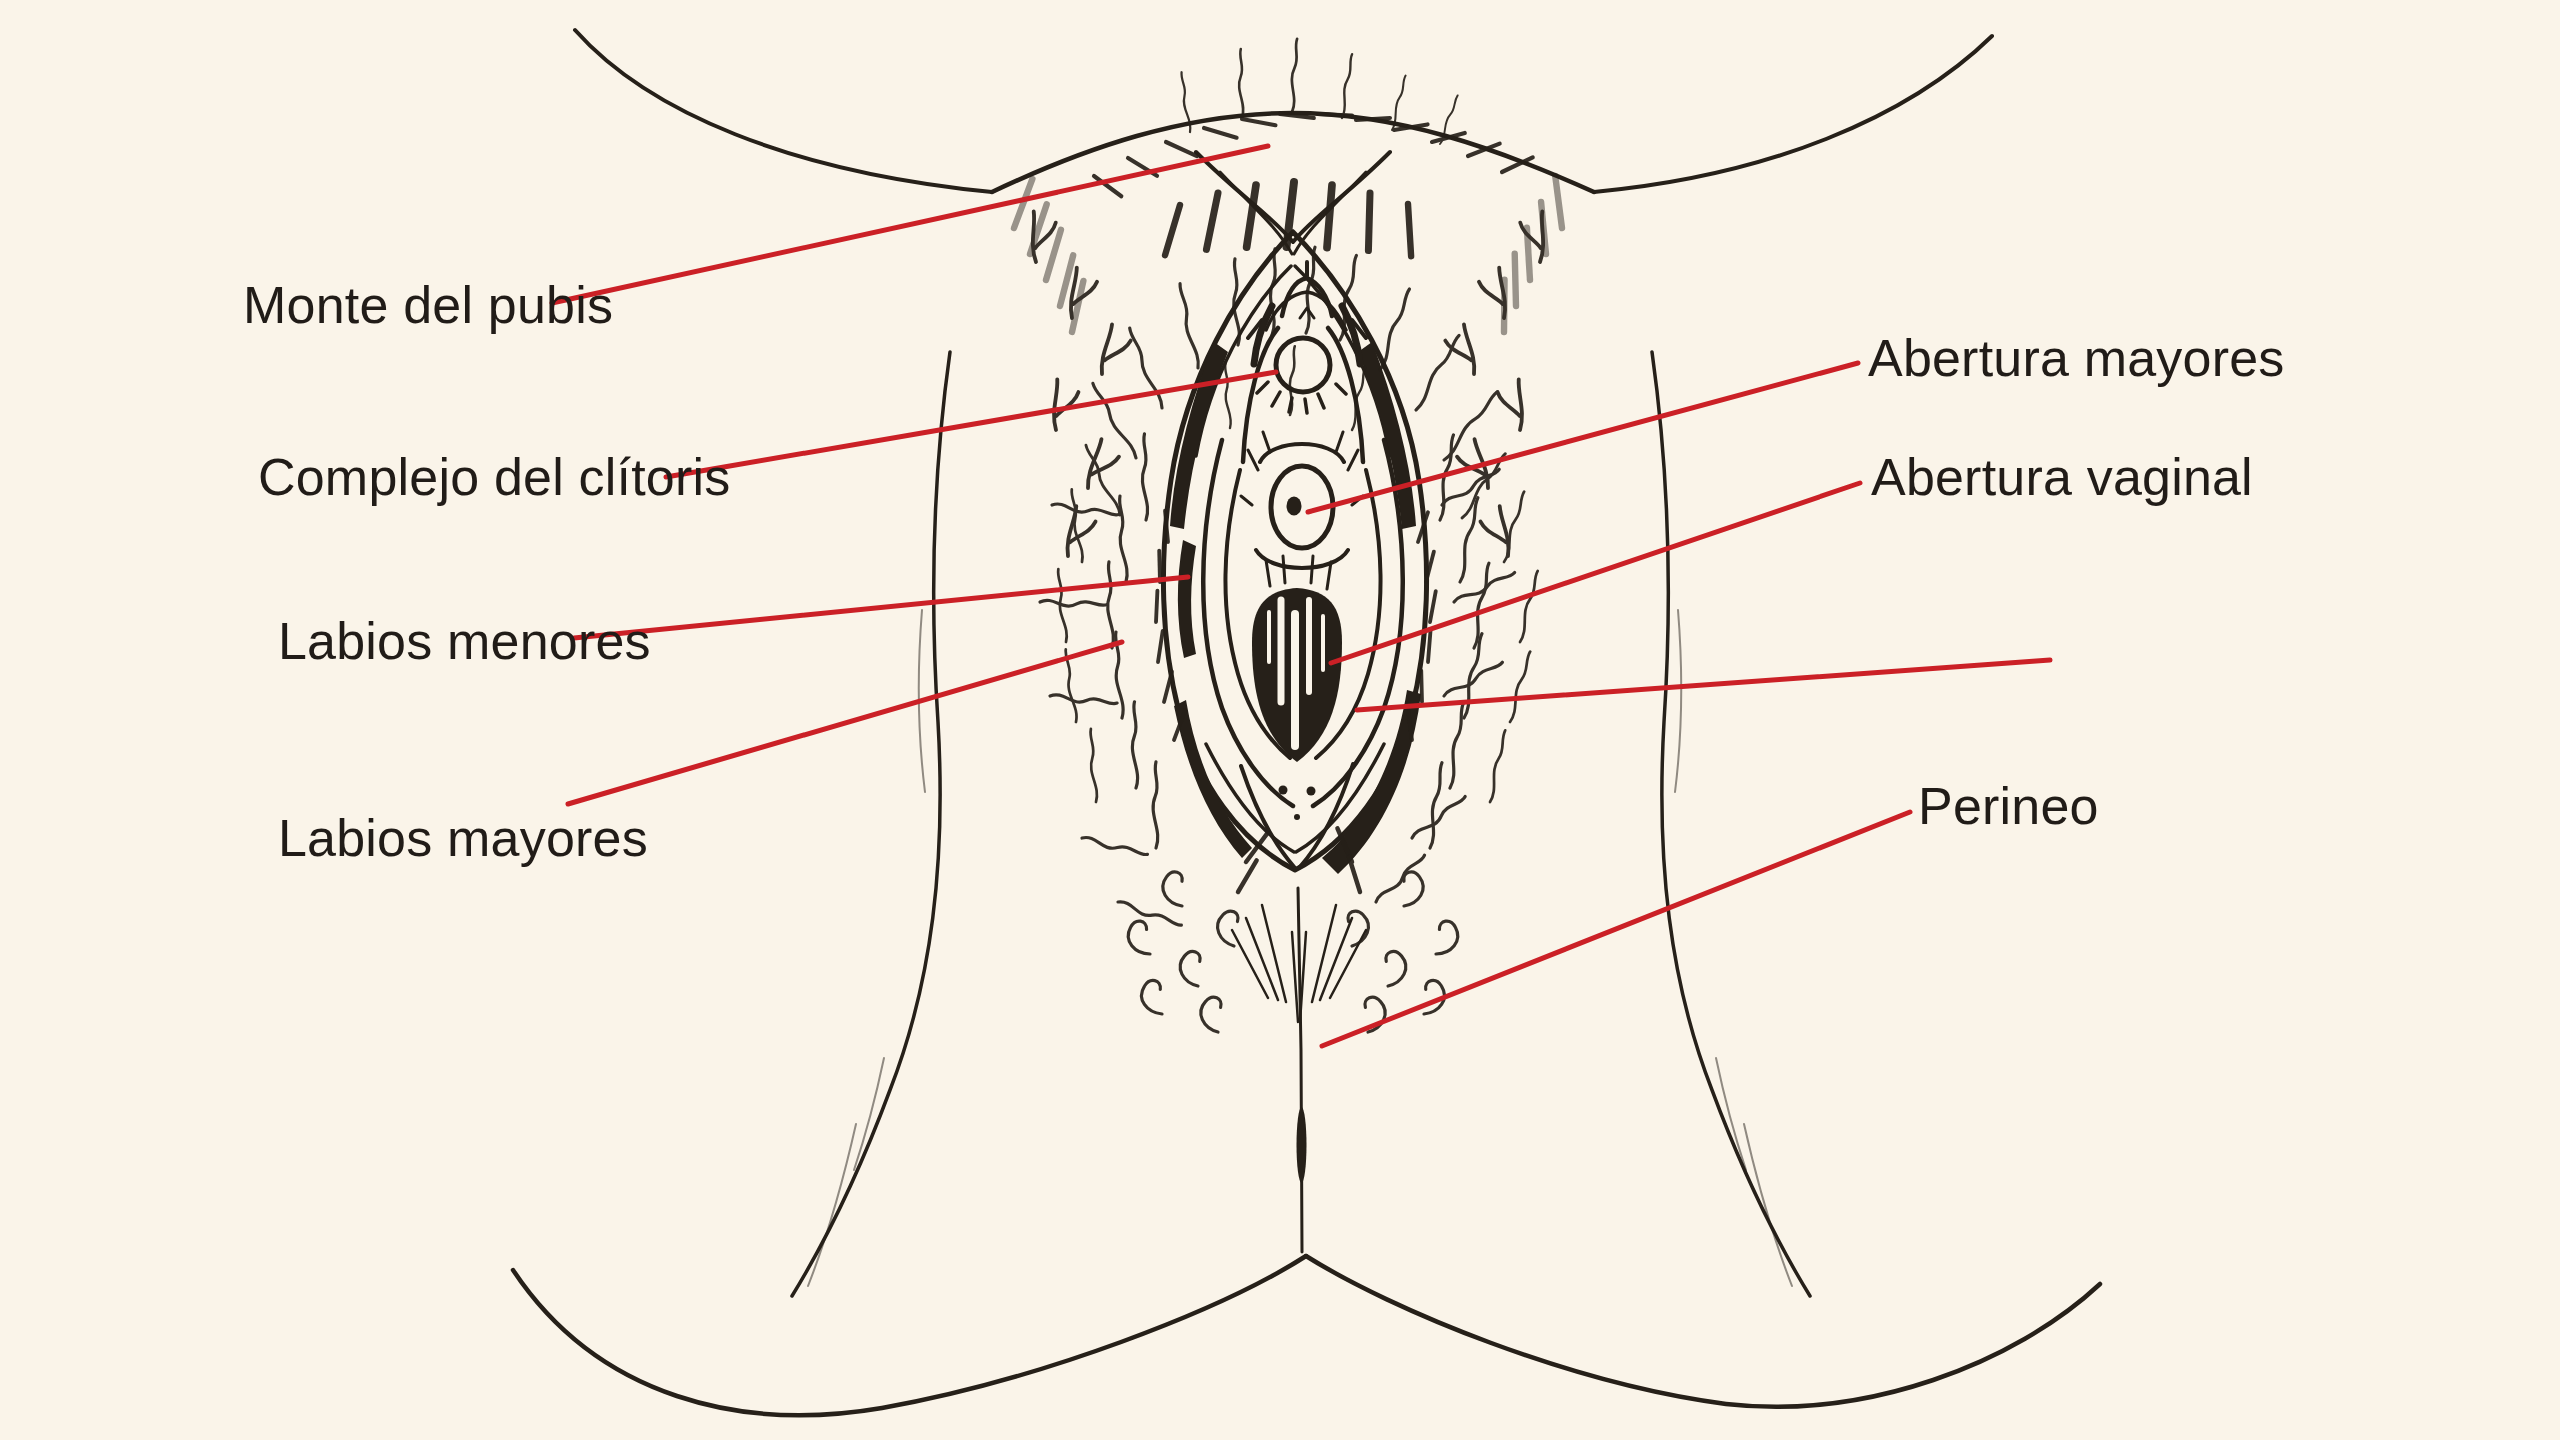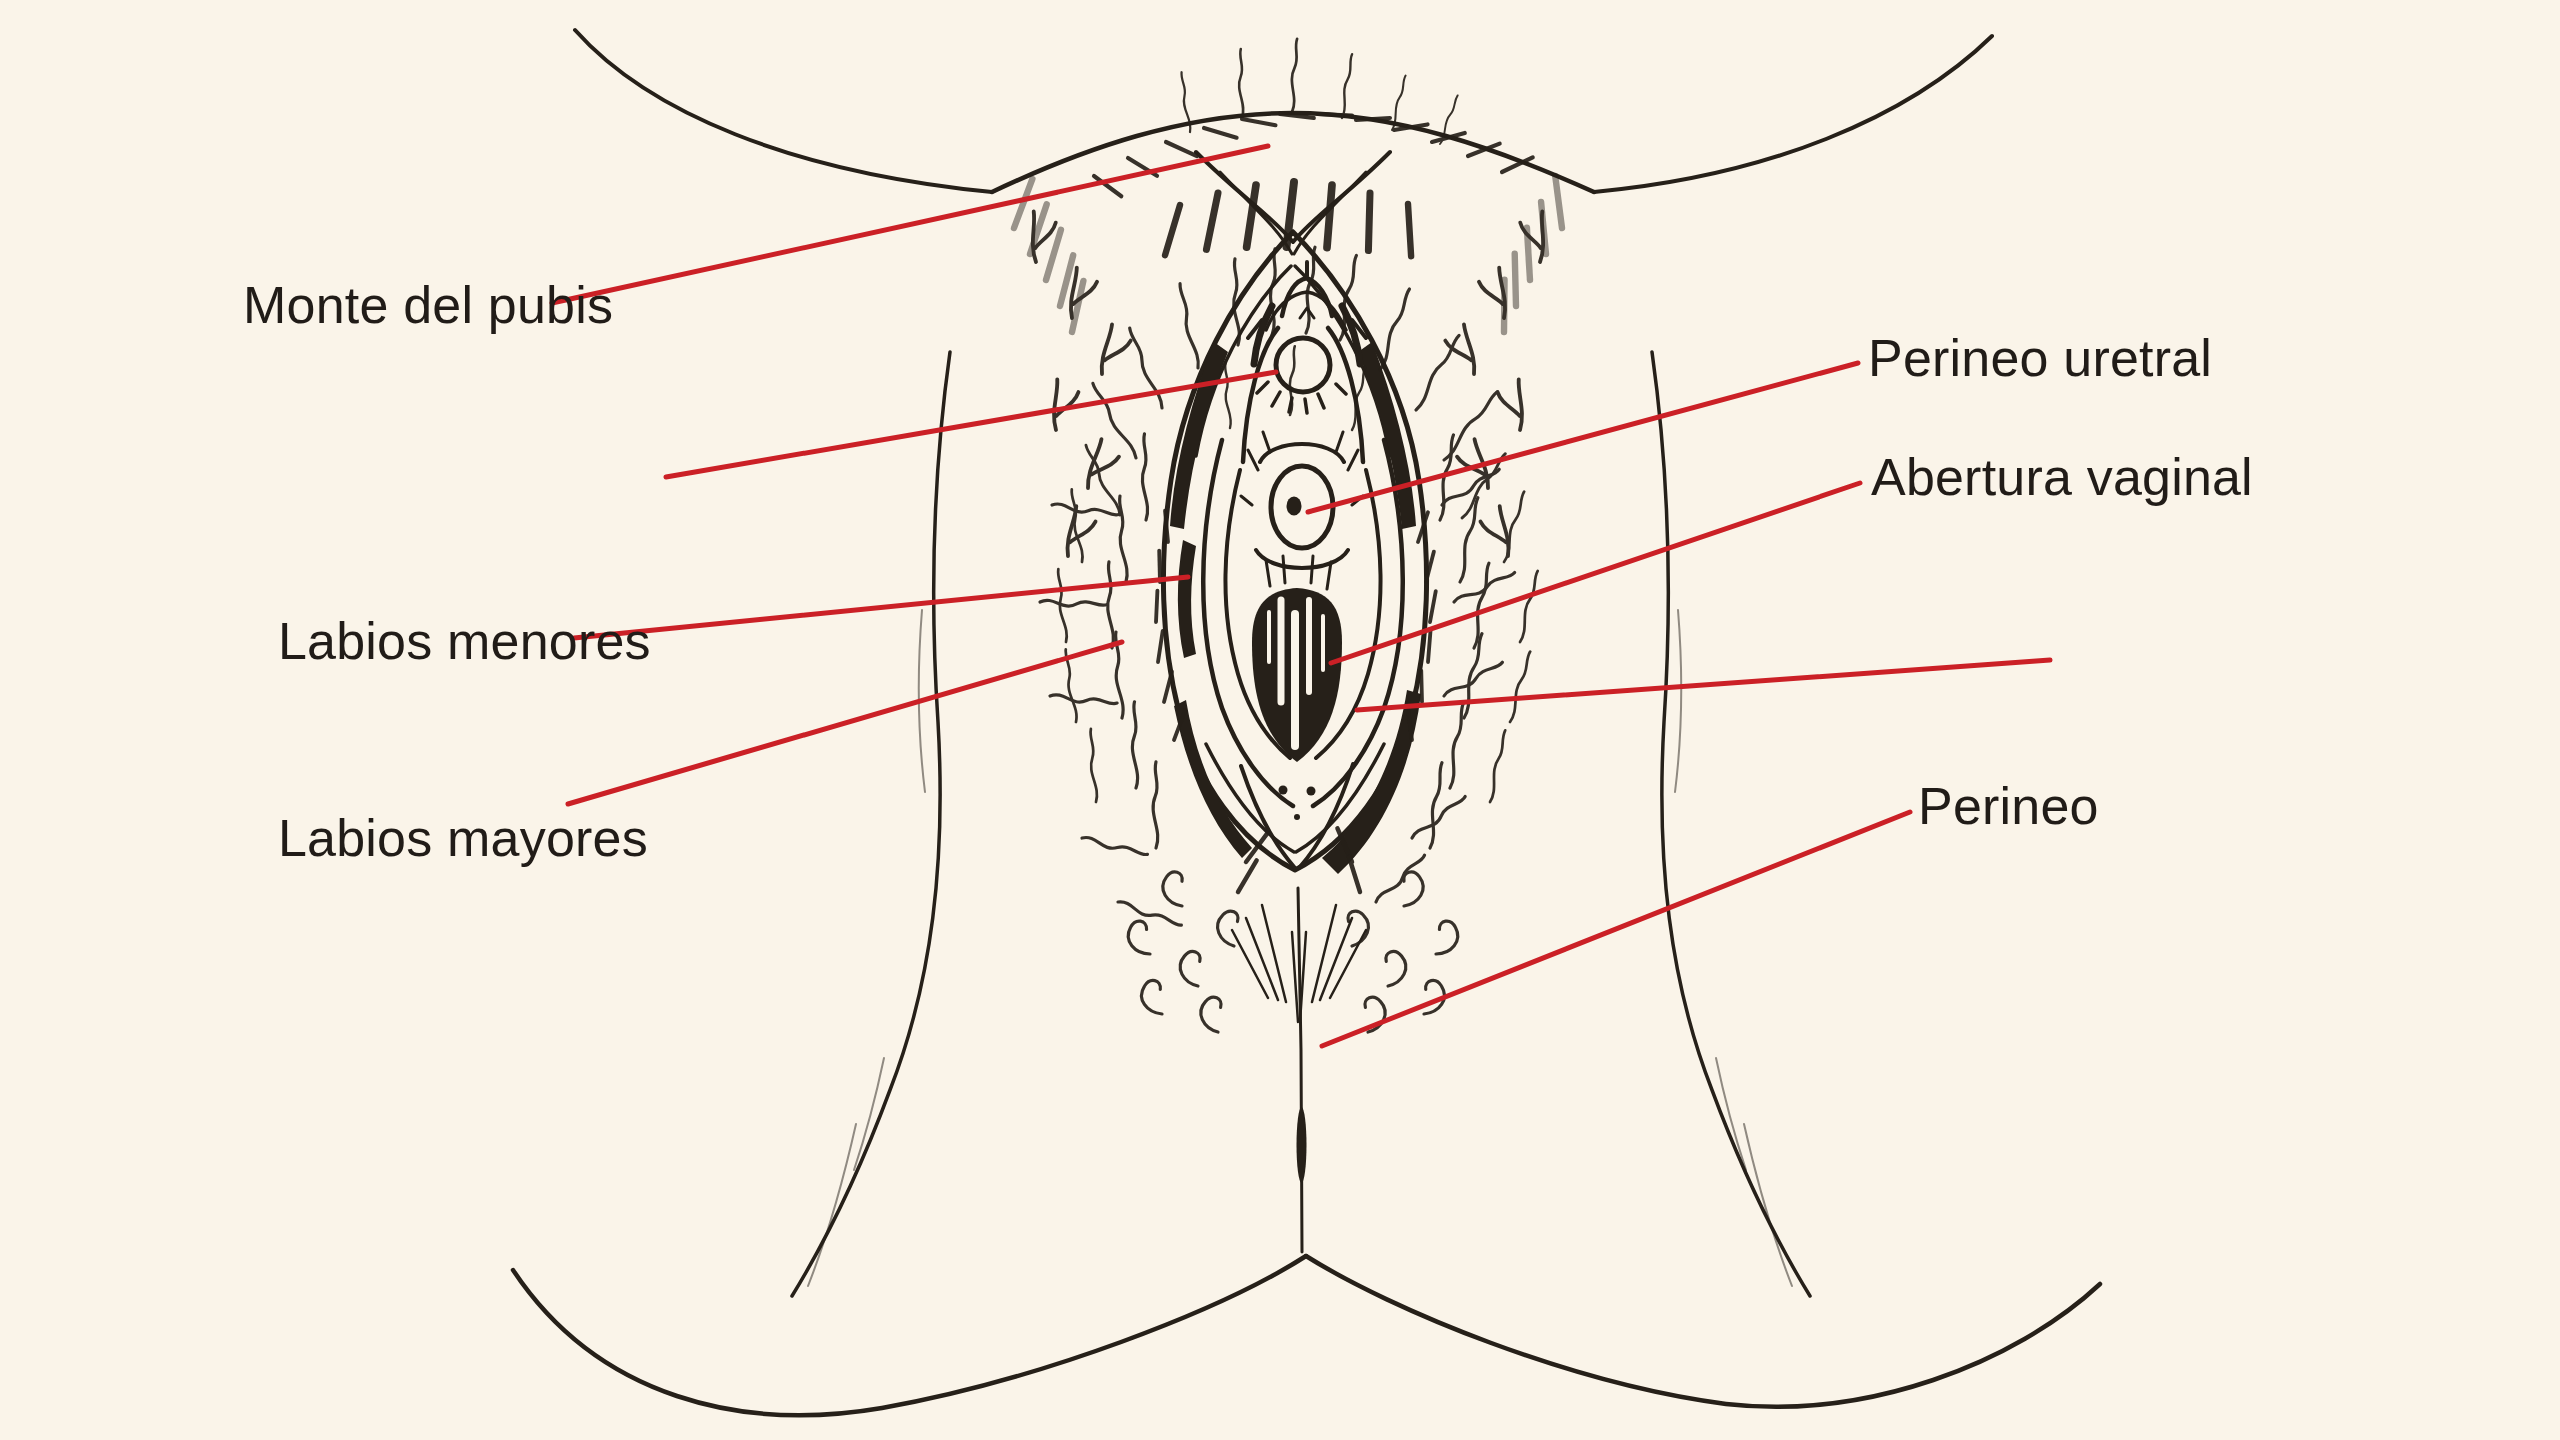--- a/index.html
+++ b/index.html
@@ -271,19 +271,20 @@
     <path class="leader" d="M 574 638 L 1188 577"></path>
     <path class="leader" d="M 568 804 L 1122 642"></path>
     <path class="leader" d="M 1858 363 L 1308 512"></path>
     <path class="leader" d="M 1860 483 L 1331 663"></path>
     <path class="leader" d="M 2050 660 L 1357 710"></path>
     <path class="leader" d="M 1910 812 L 1322 1046"></path>
   </g>
 </svg>
 
 <div class="label" style="left:243px;top:283px;">Monte del pubis</div>
+<div class="label" style="left:258px;top:455px;">Complejo del clítoris</div>
 <div class="label" style="left:278px;top:619px;">Labios menores</div>
 <div class="label" style="left:278px;top:784px;margin-top:32px;">Labios mayores</div>
-<div class="label" style="left:1868px;top:336px;">Perineo uretral</div>
+<div class="label" style="left:1868px;top:336px;">Abertura mayores</div>
 <div class="label" style="left:1871px;top:455px;">Abertura vaginal</div>
 <div class="label" style="left:1918px;top:784px;">Perineo</div>
 
 </div>
 
 </body></html>

